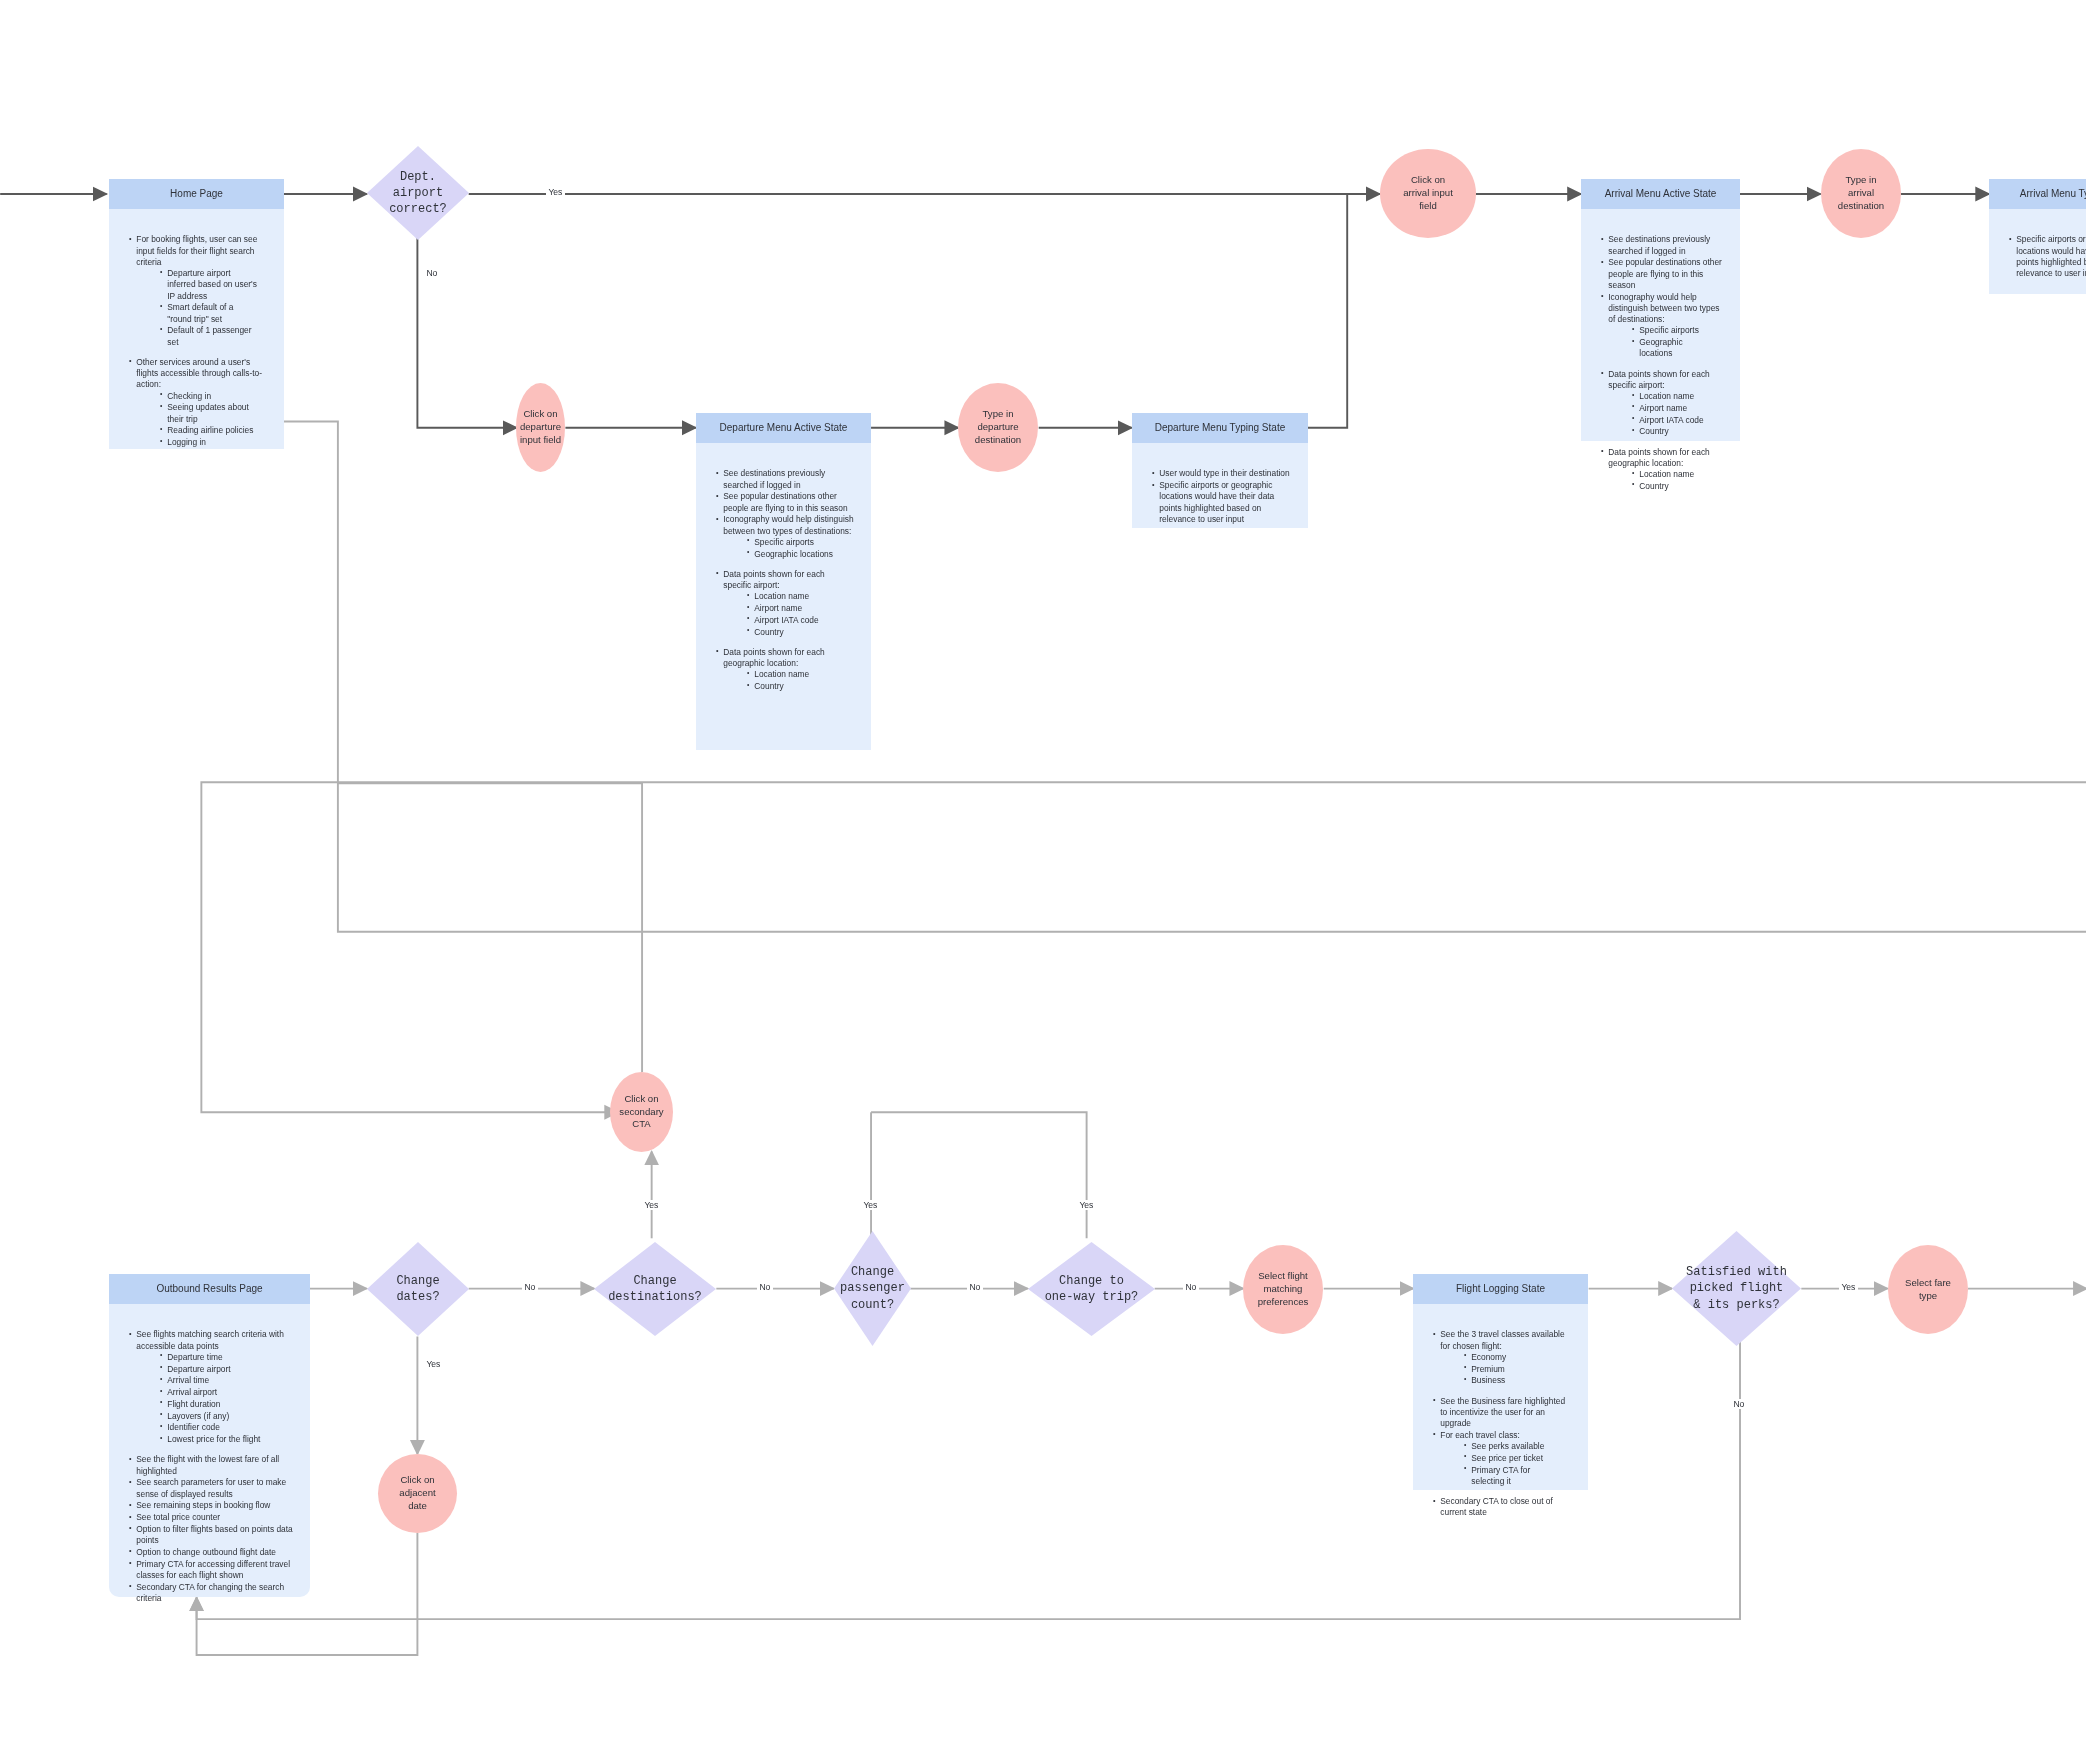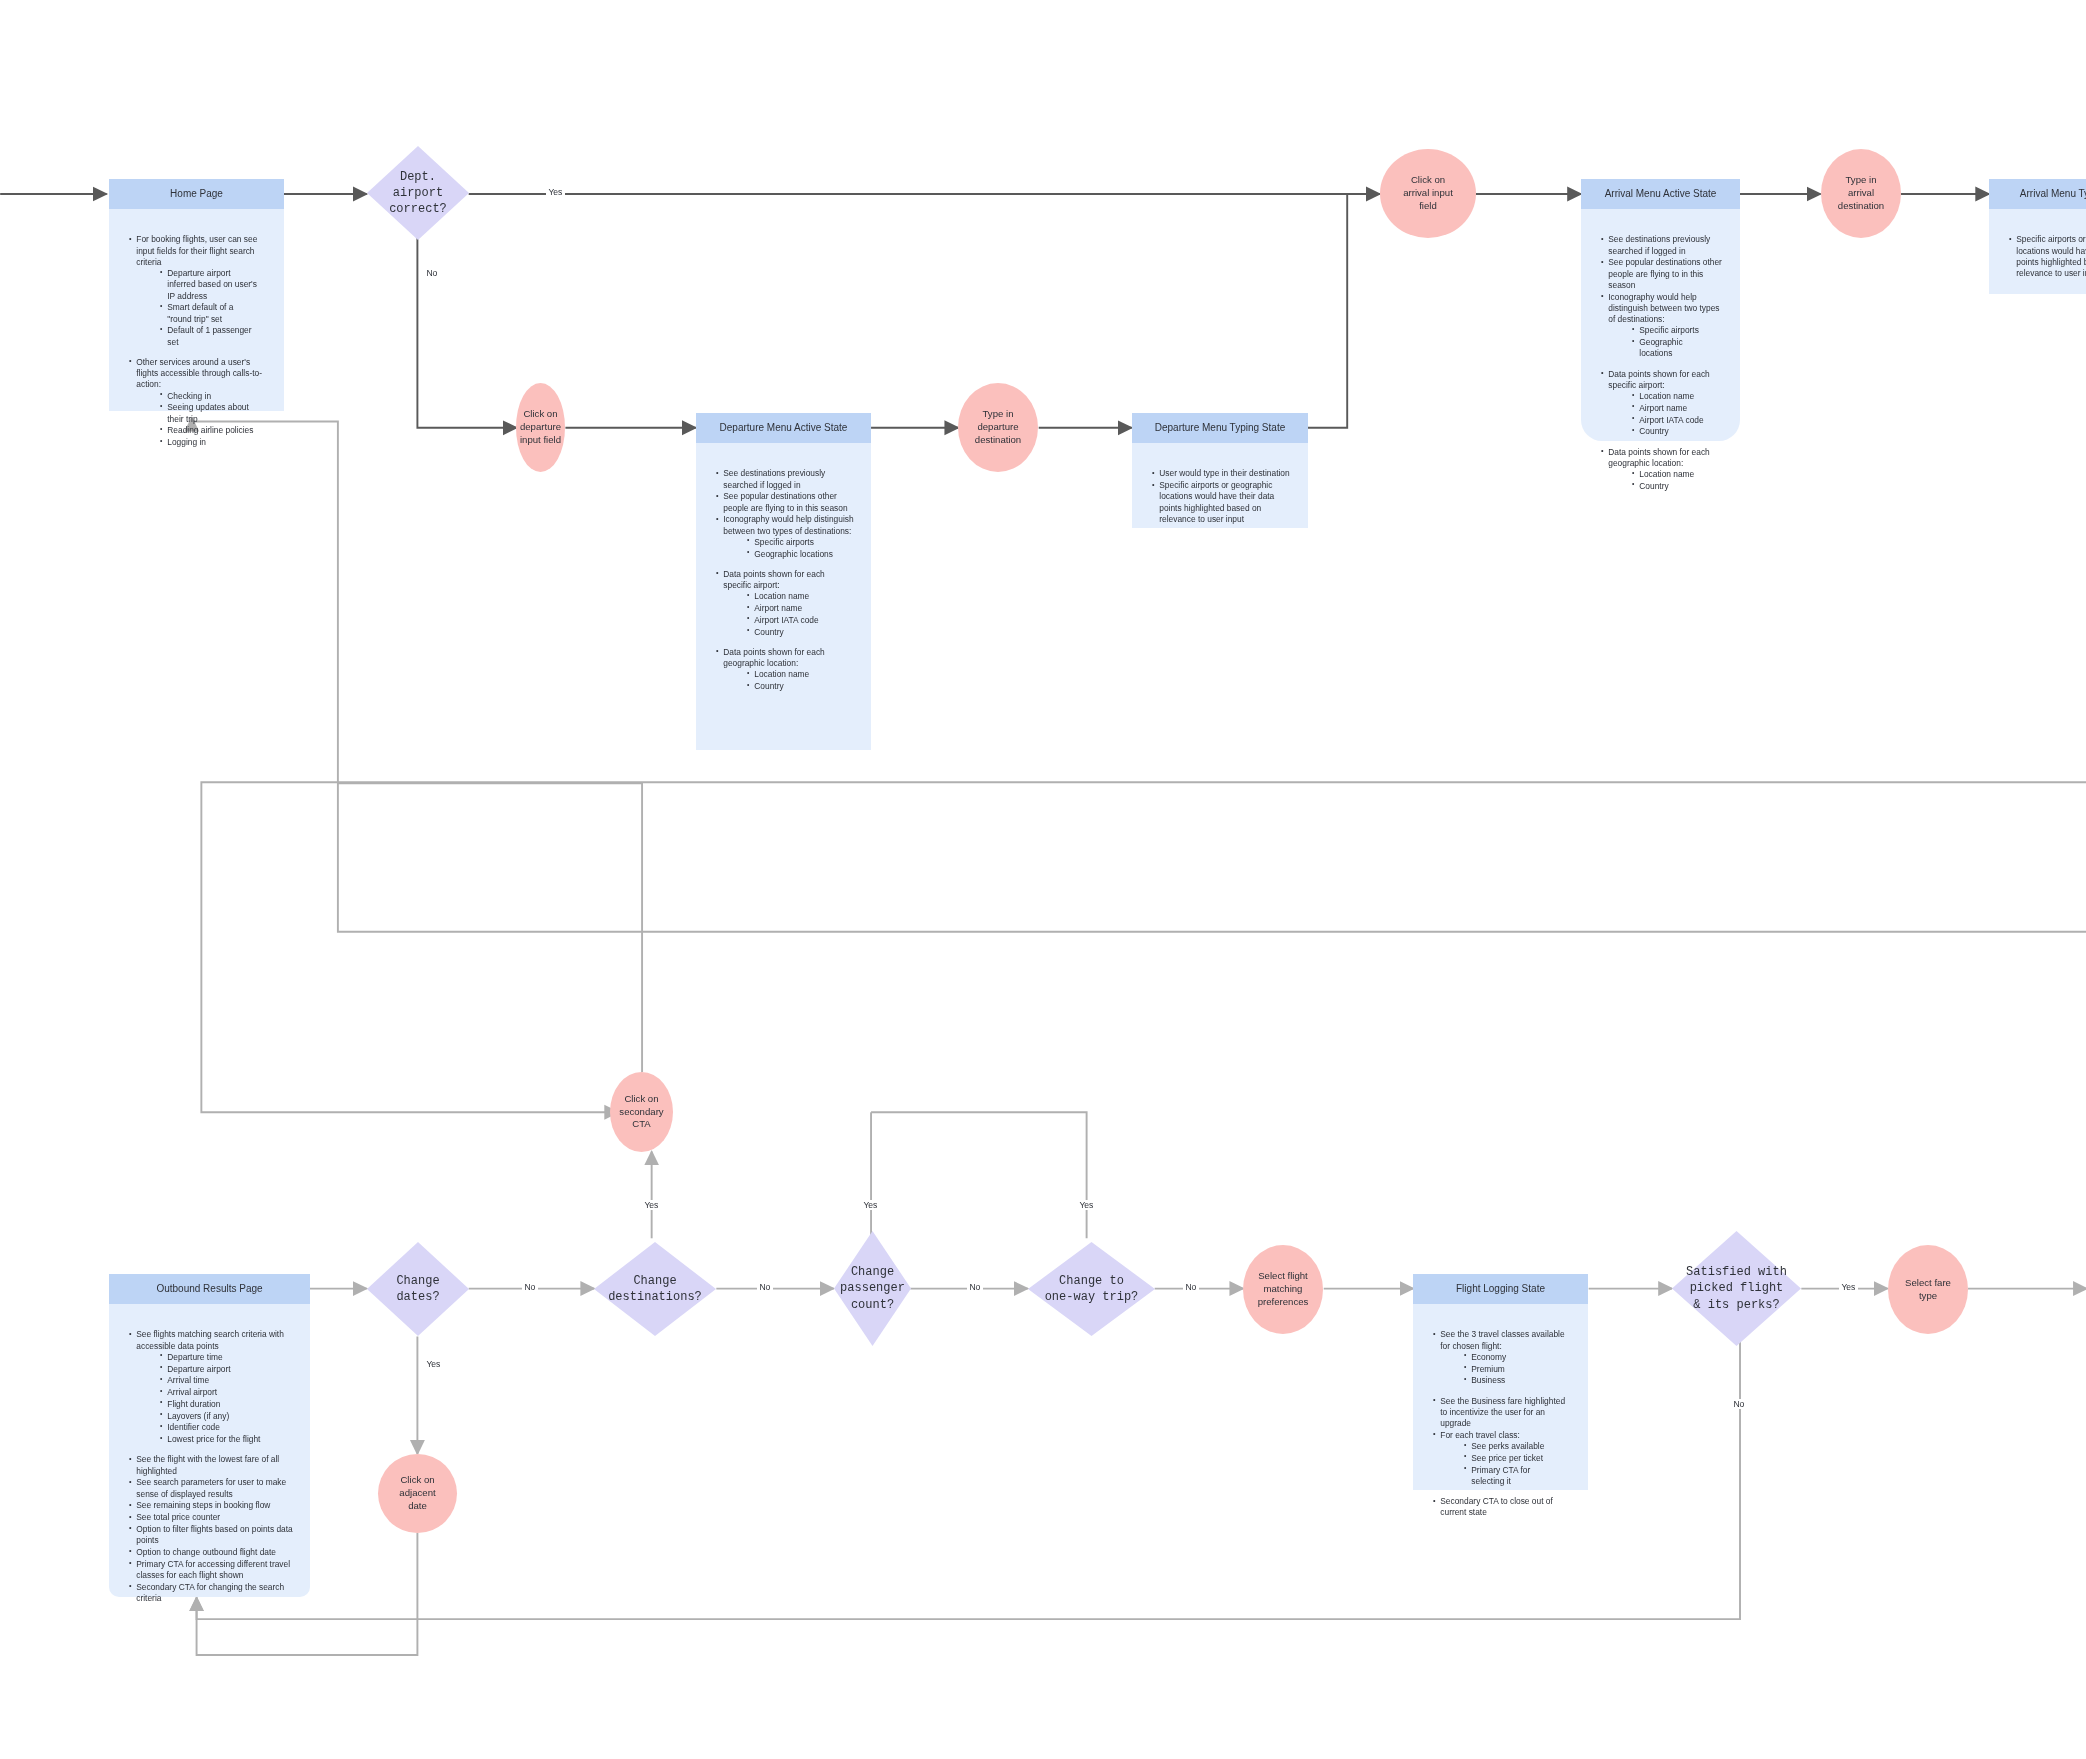--- a/index.html
+++ b/index.html
@@ -215,21 +215,21 @@
 
   <div class="edge-label" style="left:967px; top:1282px;">No</div>
   <div class="edge-label" style="left:861px; top:1200px;">Yes</div>
 
   <div class="edge-label" style="left:1183px; top:1282px;">No</div>
   <div class="edge-label" style="left:1077px; top:1200px;">Yes</div>
 
   <div class="edge-label" style="left:1839px; top:1282px;">Yes</div>
   <div class="edge-label" style="left:1731px; top:1399px;">No</div>
 
-  <div class="pagebox" style="left:109px; top:179px; width:175px; height:232px;">
+  <div class="pagebox" style="left:109px; top:179px; width:175px; height:270px;">
     <div class="pb-head">Home Page</div>
     <div class="pb-body">
       <ul>
         <li>
           <span>For booking flights, user can see input fields for their flight search criteria</span>
           <ul>
             <li>Departure airport inferred based on user's IP address</li>
             <li>Smart default of a "round trip" set</li>
             <li>Default of 1 passenger set</li>
           </ul>
@@ -301,21 +301,21 @@
         <li>User would type in their destination</li>
         <li>Specific airports or geographic locations would have their data points highlighted based on relevance to user input</li>
       </ul>
     </div>
   </div>
 
   <div class="ellipse" style="left:1380px; top:149px; width:96px; height:89px;">Click on
 arrival input
 field</div>
 
-  <div class="pagebox" style="left:1581px; top:179px; width:159px; height:262px;border-radius:21px;">
+  <div class="pagebox" style="left:1581px; top:179px; width:159px; height:262px;">
     <div class="pb-head">Arrival Menu Active State</div>
     <div class="pb-body">
       <ul>
         <li>See destinations previously searched if logged in</li>
         <li>See popular destinations other people are flying to in this season</li>
         <li>
           <span>Iconography would help distinguish between two types of destinations:</span>
           <ul>
             <li>Specific airports</li>
             <li>Geographic locations</li>

